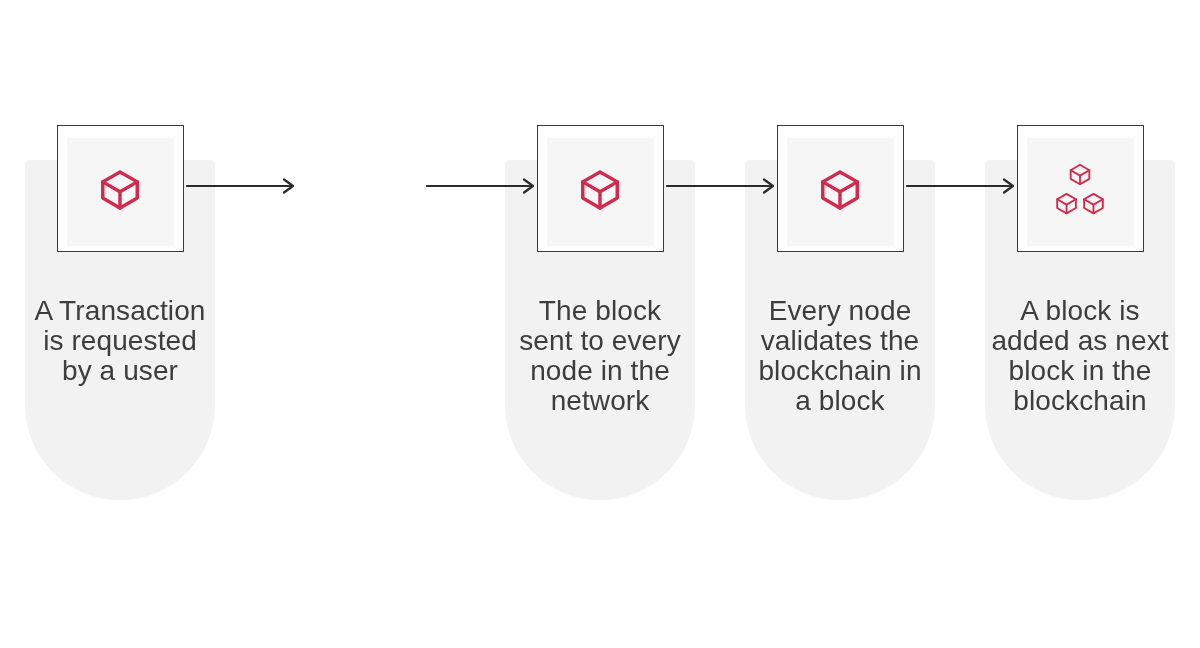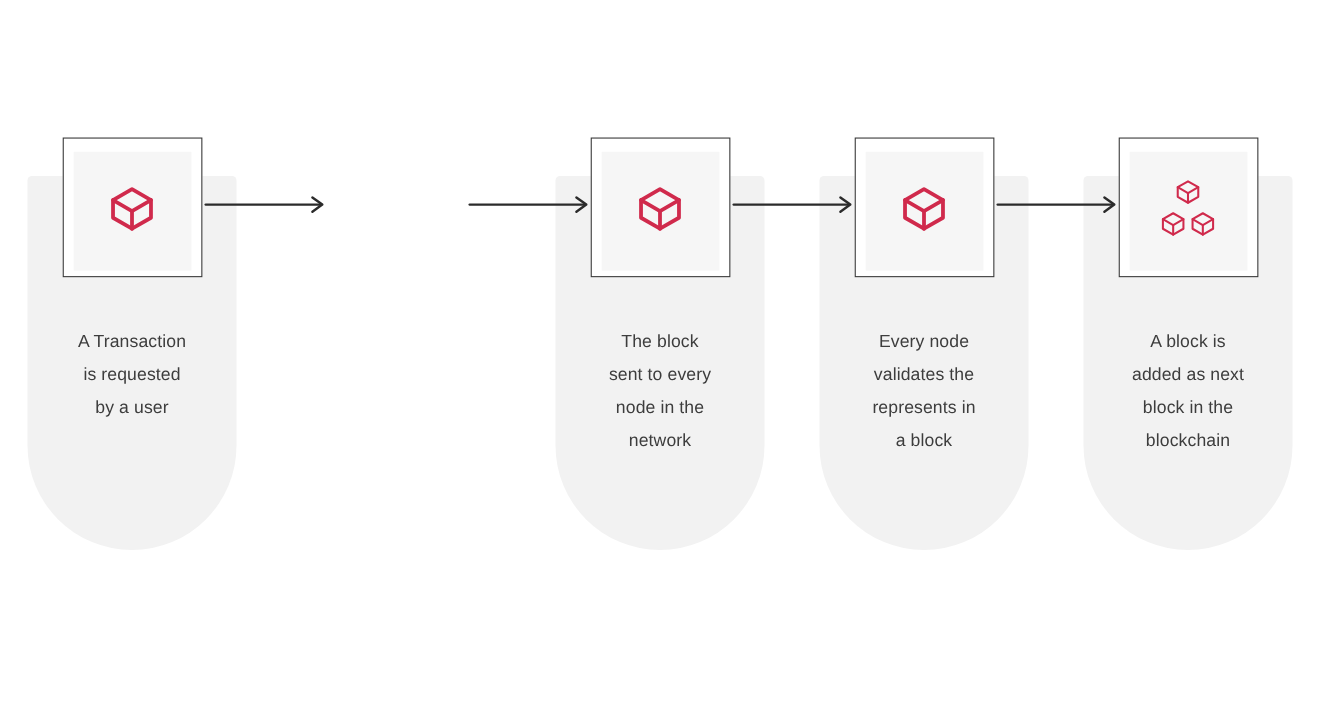--- a/index.html
+++ b/index.html
@@ -34,21 +34,21 @@
     position:absolute;top:12px;left:9px;right:9px;bottom:5px;
     background:var(--box-inner-bg);
   }
   .iconbox svg{
     position:absolute;top:50%;left:50%;transform:translate(-50%,-48%);
   }
   .cube-stroke{fill:none;stroke:var(--accent-red);stroke-width:1.8;stroke-linejoin:round;stroke-linecap:round;}
   .label{
     position:absolute;top:296px;left:-10px;width:210px;
     text-align:center;color:var(--text-color);
-    font-size:16px;line-height:30px;white-space:pre-line;
+    font-size:28px;line-height:30px;white-space:pre-line;
     letter-spacing:.1px;
   }
   .arrow{position:absolute;top:176px;width:112px;height:20px;}
   .arrow-1{left:185px;}
   .arrow-2{left:425px;}
   .arrow-3{left:665px;}
   .arrow-4{left:905px;}
   .arrow line,.arrow polyline{stroke:var(--arrow-color);stroke-width:2.2;fill:none;stroke-linecap:round;stroke-linejoin:round;}
 </style>
 </head>
@@ -93,21 +93,21 @@
     <div class="iconbox">
       <div class="inner"></div>
       <svg width="46" height="46" viewBox="0 0 24 24">
         <polygon class="cube-stroke" points="12,2.6 21,7.8 21,16.2 12,21.4 3,16.2 3,7.8"></polygon>
         <polyline class="cube-stroke" points="3,7.8 12,13 21,7.8"></polyline>
         <line class="cube-stroke" x1="12" y1="13" x2="12" y2="21.4"></line>
       </svg>
     </div>
     <div class="label">Every node
 validates the
-represents in
+blockchain in
 a block</div>
   </div>
 
   <div class="step step-5">
     <div class="pill"></div>
     <div class="iconbox">
       <div class="inner"></div>
       <svg width="54" height="56" viewBox="0 0 52 54">
 
         <g transform="translate(14,0) scale(1.0)">

